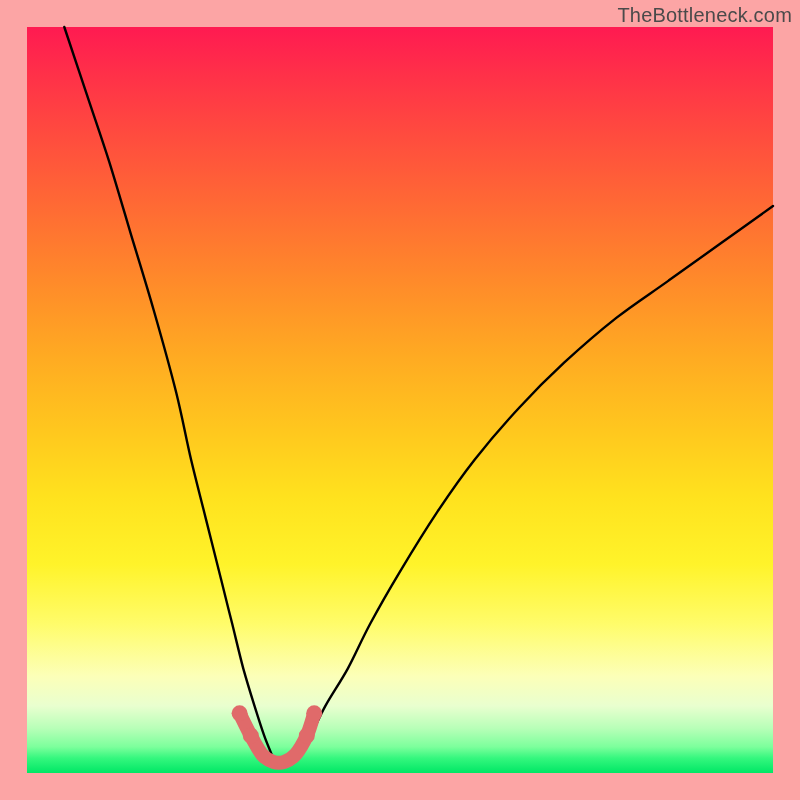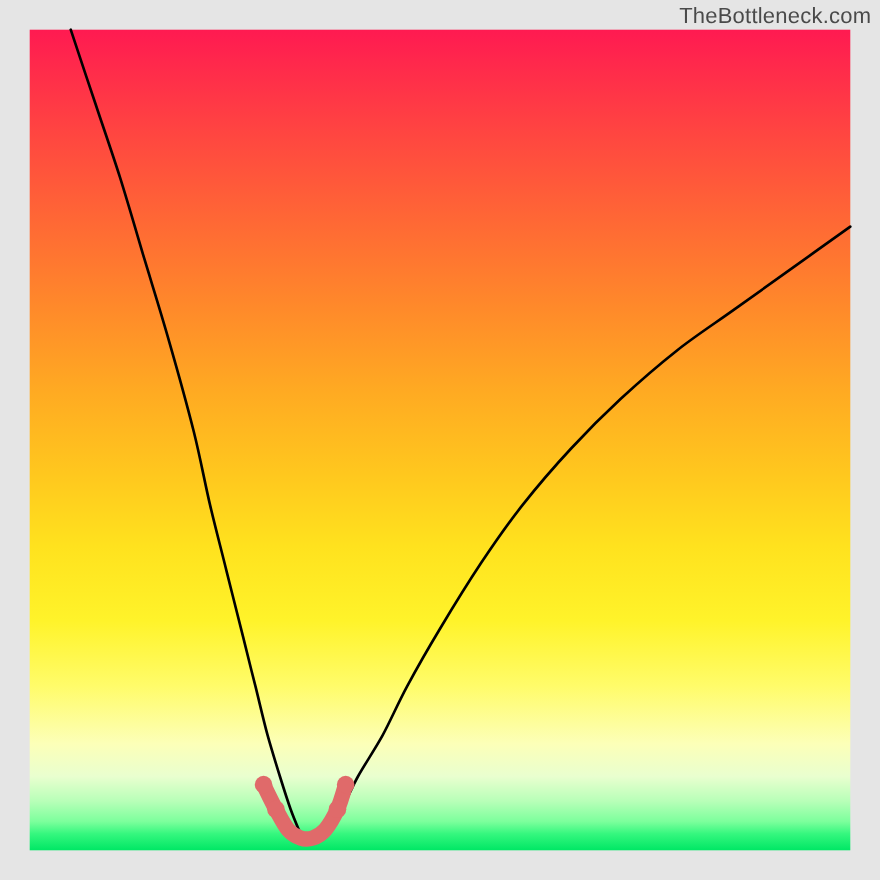--- a/index.html
+++ b/index.html
@@ -8,21 +8,21 @@
     width: 800px;
     height: 800px;
     background: #000;
     overflow: hidden;
     font-family: Arial, Helvetica, sans-serif;
   }
   .frame {
     position: absolute;
     left: 0; top: 0;
     width: 800px; height: 800px;
-    background: #e5e5e5;
+    background: #fca5a5;
   }
   .plot {
     position: absolute;
     left: 27px;
     top: 27px;
     width: 746px;
     height: 746px;
     
     background: linear-gradient(to bottom,
       #ff1a51 0%,

